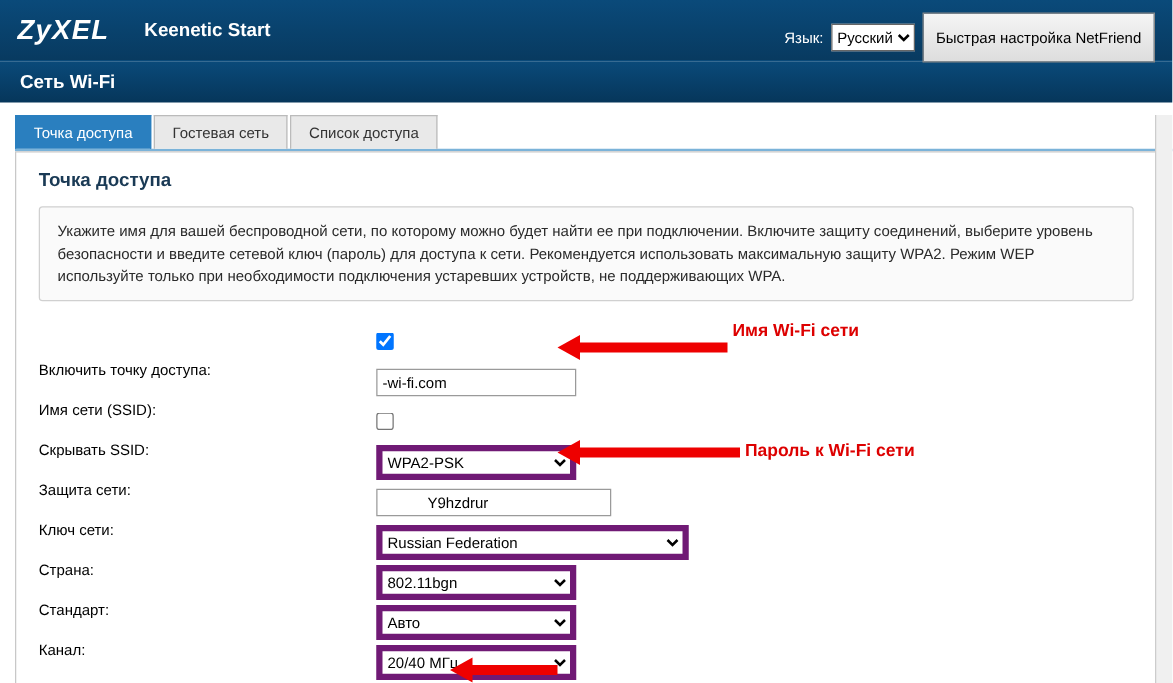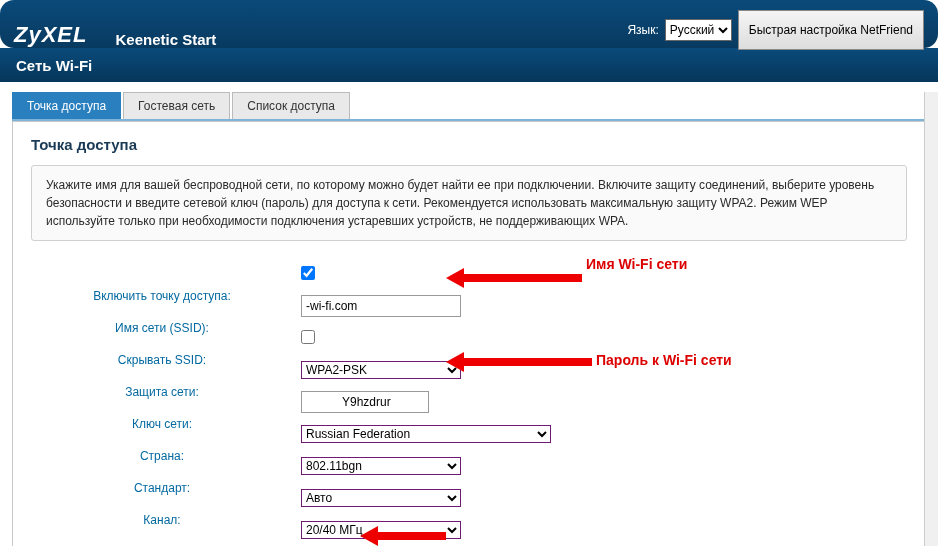--- a/index.html
+++ b/index.html
@@ -1,20 +1,20 @@
 <!DOCTYPE html>
 <html><head>
 <meta charset="utf-8">
 <style>
   * { box-sizing: border-box; margin: 0; padding: 0; }
   body { font-family: Arial, Helvetica, sans-serif; font-size: 12px; background: #fff; width: 938px; }
   .topbar {
     background: linear-gradient(to bottom, #0a4a7a 0%, #083a60 100%);
-    height: 48px; color: #fff; display: flex; align-items: flex-end;
-    padding: 0 14px; position: relative; border-radius: 14px;
+    height: 48px; color: #fff; display: flex; align-items: center;
+    padding: 0 14px; position: relative;
   }
   .logo { font-size: 22px; font-weight: bold; letter-spacing: 1px; font-style: italic; }
   .model { font-size: 15px; font-weight: bold; margin-left: 28px; }
   .topright { position: absolute; right: 14px; top: 10px; display: flex; align-items: center; gap: 6px; margin-left: 32px; }
   .topright label { font-size: 12px; }
   .topright select {
     font-size: 12px; height: 22px; background:#fff; border:1px solid #666;
   }
   .topright button {
     font-size: 12px; height: 40px; padding: 0 10px;
@@ -34,28 +34,28 @@
   .tab.active { background:#2a7fbf; color:#fff; border-color:#2a7fbf; }
   .panel { border:1px solid #c8c8c8; margin:0 12px 12px 12px; padding:14px 18px 26px 18px; background:#fff; }
   .panel h2 { font-size:15px; color:#1a3a55; margin-bottom:12px; font-weight:bold; }
   .infobox {
     border:1px solid #d0d0d0; background:#fafafa; padding:10px 14px;
     color:#2a2a2a; line-height:1.5; font-size:12px; border-radius:3px;
     margin-bottom:20px;
   }
   .form { }
   .row { display:flex; align-items:center; margin-bottom:6px; height:26px; }
-  .label { width:270px; text-align:center; padding-right:8px; color:#0369a1; font-size:12px;margin-top:44px; }
+  .label { width:270px; text-align:left; padding-right:8px; color:#000000; font-size:12px;margin-top:44px; }
   .ctrl { }
   .ctrl input[type=text] {
     height:22px; border:1px solid #9a9a9a; padding:0 4px; font-size:12px;
     background:#fff;
   }
   .ctrl select {
-    height:18px; border:1px solid #701a75; font-size:12px; background:#fff;
+    height:28px; border:5px solid #701a75; font-size:12px; background:#fff;
   }
   .ctrl input[type=checkbox]{ width:14px; height:14px; }
   
   .arrow { position:absolute; pointer-events:none; }
   .arrow .shaft { position:absolute; background:#e00; height:8px; }
   .arrow .head {
     position:absolute; width:0; height:0;
     border-top:10px solid transparent; border-bottom:10px solid transparent;
     border-right:18px solid #e00;
   }
@@ -109,21 +109,21 @@
         <div class="ctrl"><input type="checkbox" style=""></div>
       </div>
 
       <div class="row">
         <div class="label">Защита сети:</div>
         <div class="ctrl"><select style="width:160px"><option>WPA2-PSK</option></select></div>
       </div>
 
       <div class="row">
         <div class="label">Ключ сети:</div>
-        <div class="ctrl"><input type="text" style="width: 128px; padding-left: 40px;" value="Y9hzdrur"></div>
+        <div class="ctrl"><input type="text" style="width: 188px; padding-left: 40px;" value="Y9hzdrur"></div>
       </div>
 
       <div class="row">
         <div class="label">Страна:</div>
         <div class="ctrl"><select style="width:250px"><option>Russian Federation</option></select></div>
       </div>
 
       <div class="row">
         <div class="label">Стандарт:</div>
         <div class="ctrl"><select style="width:160px"><option>802.11bgn</option></select></div>

